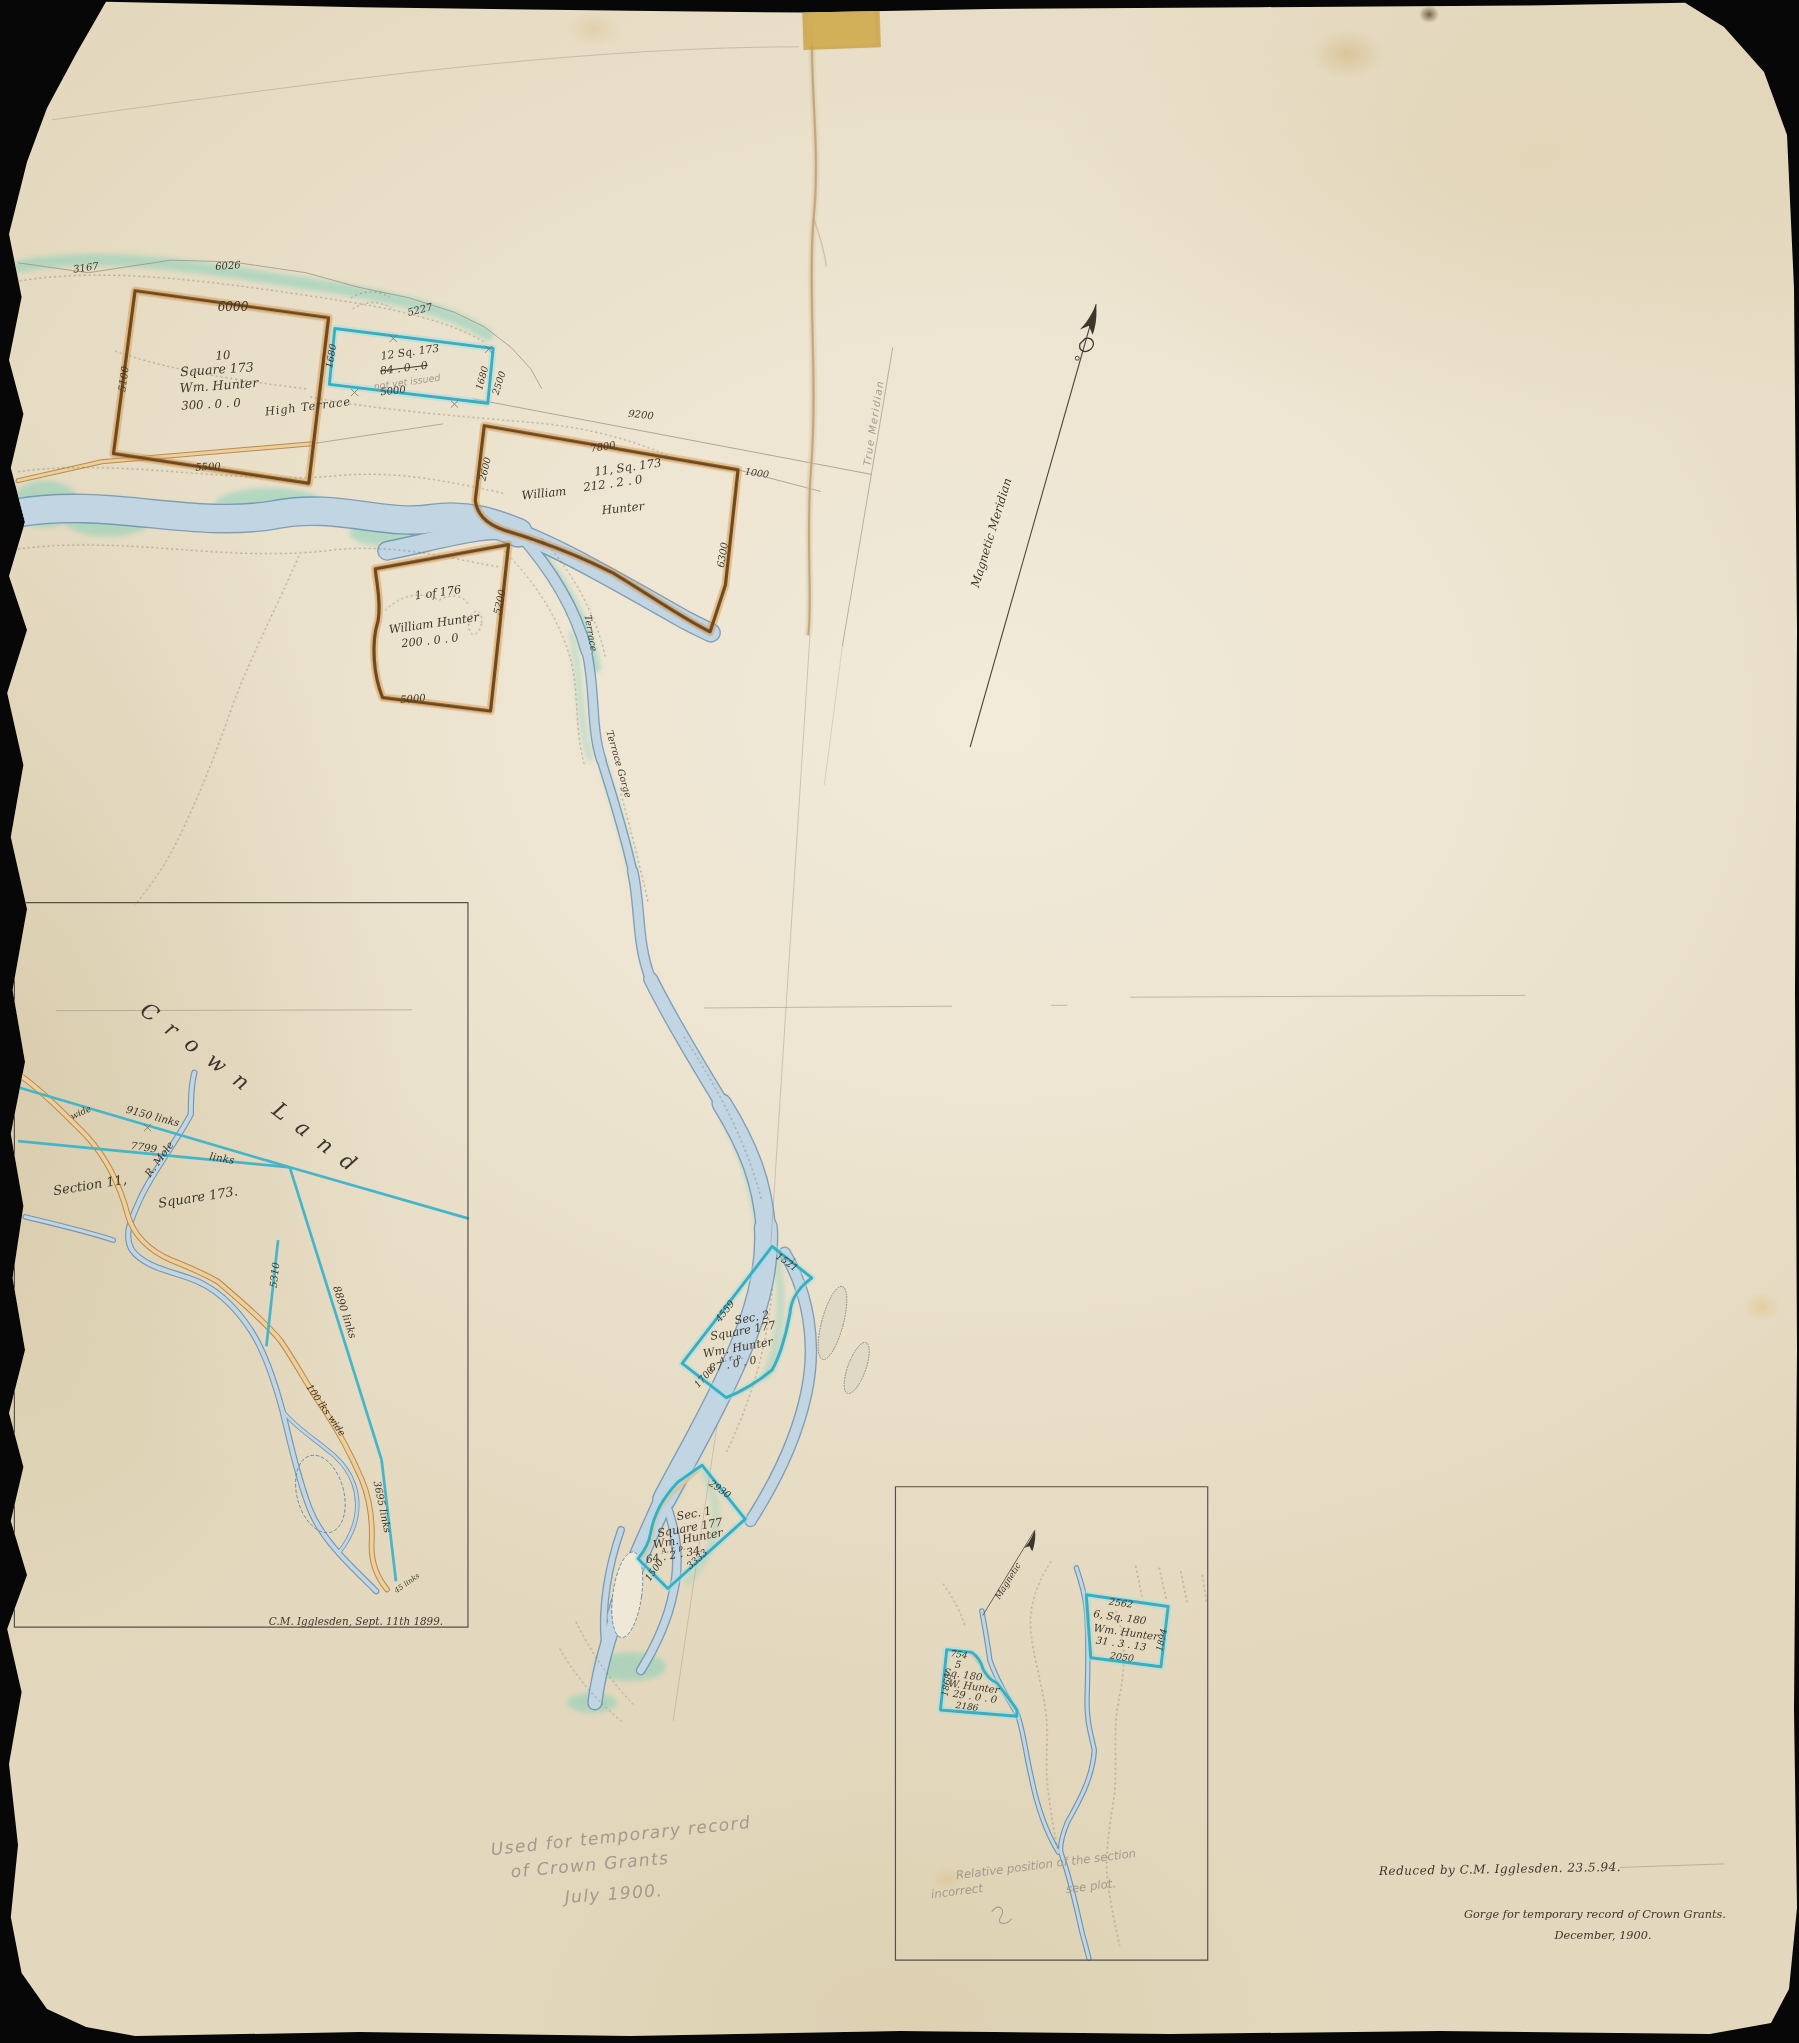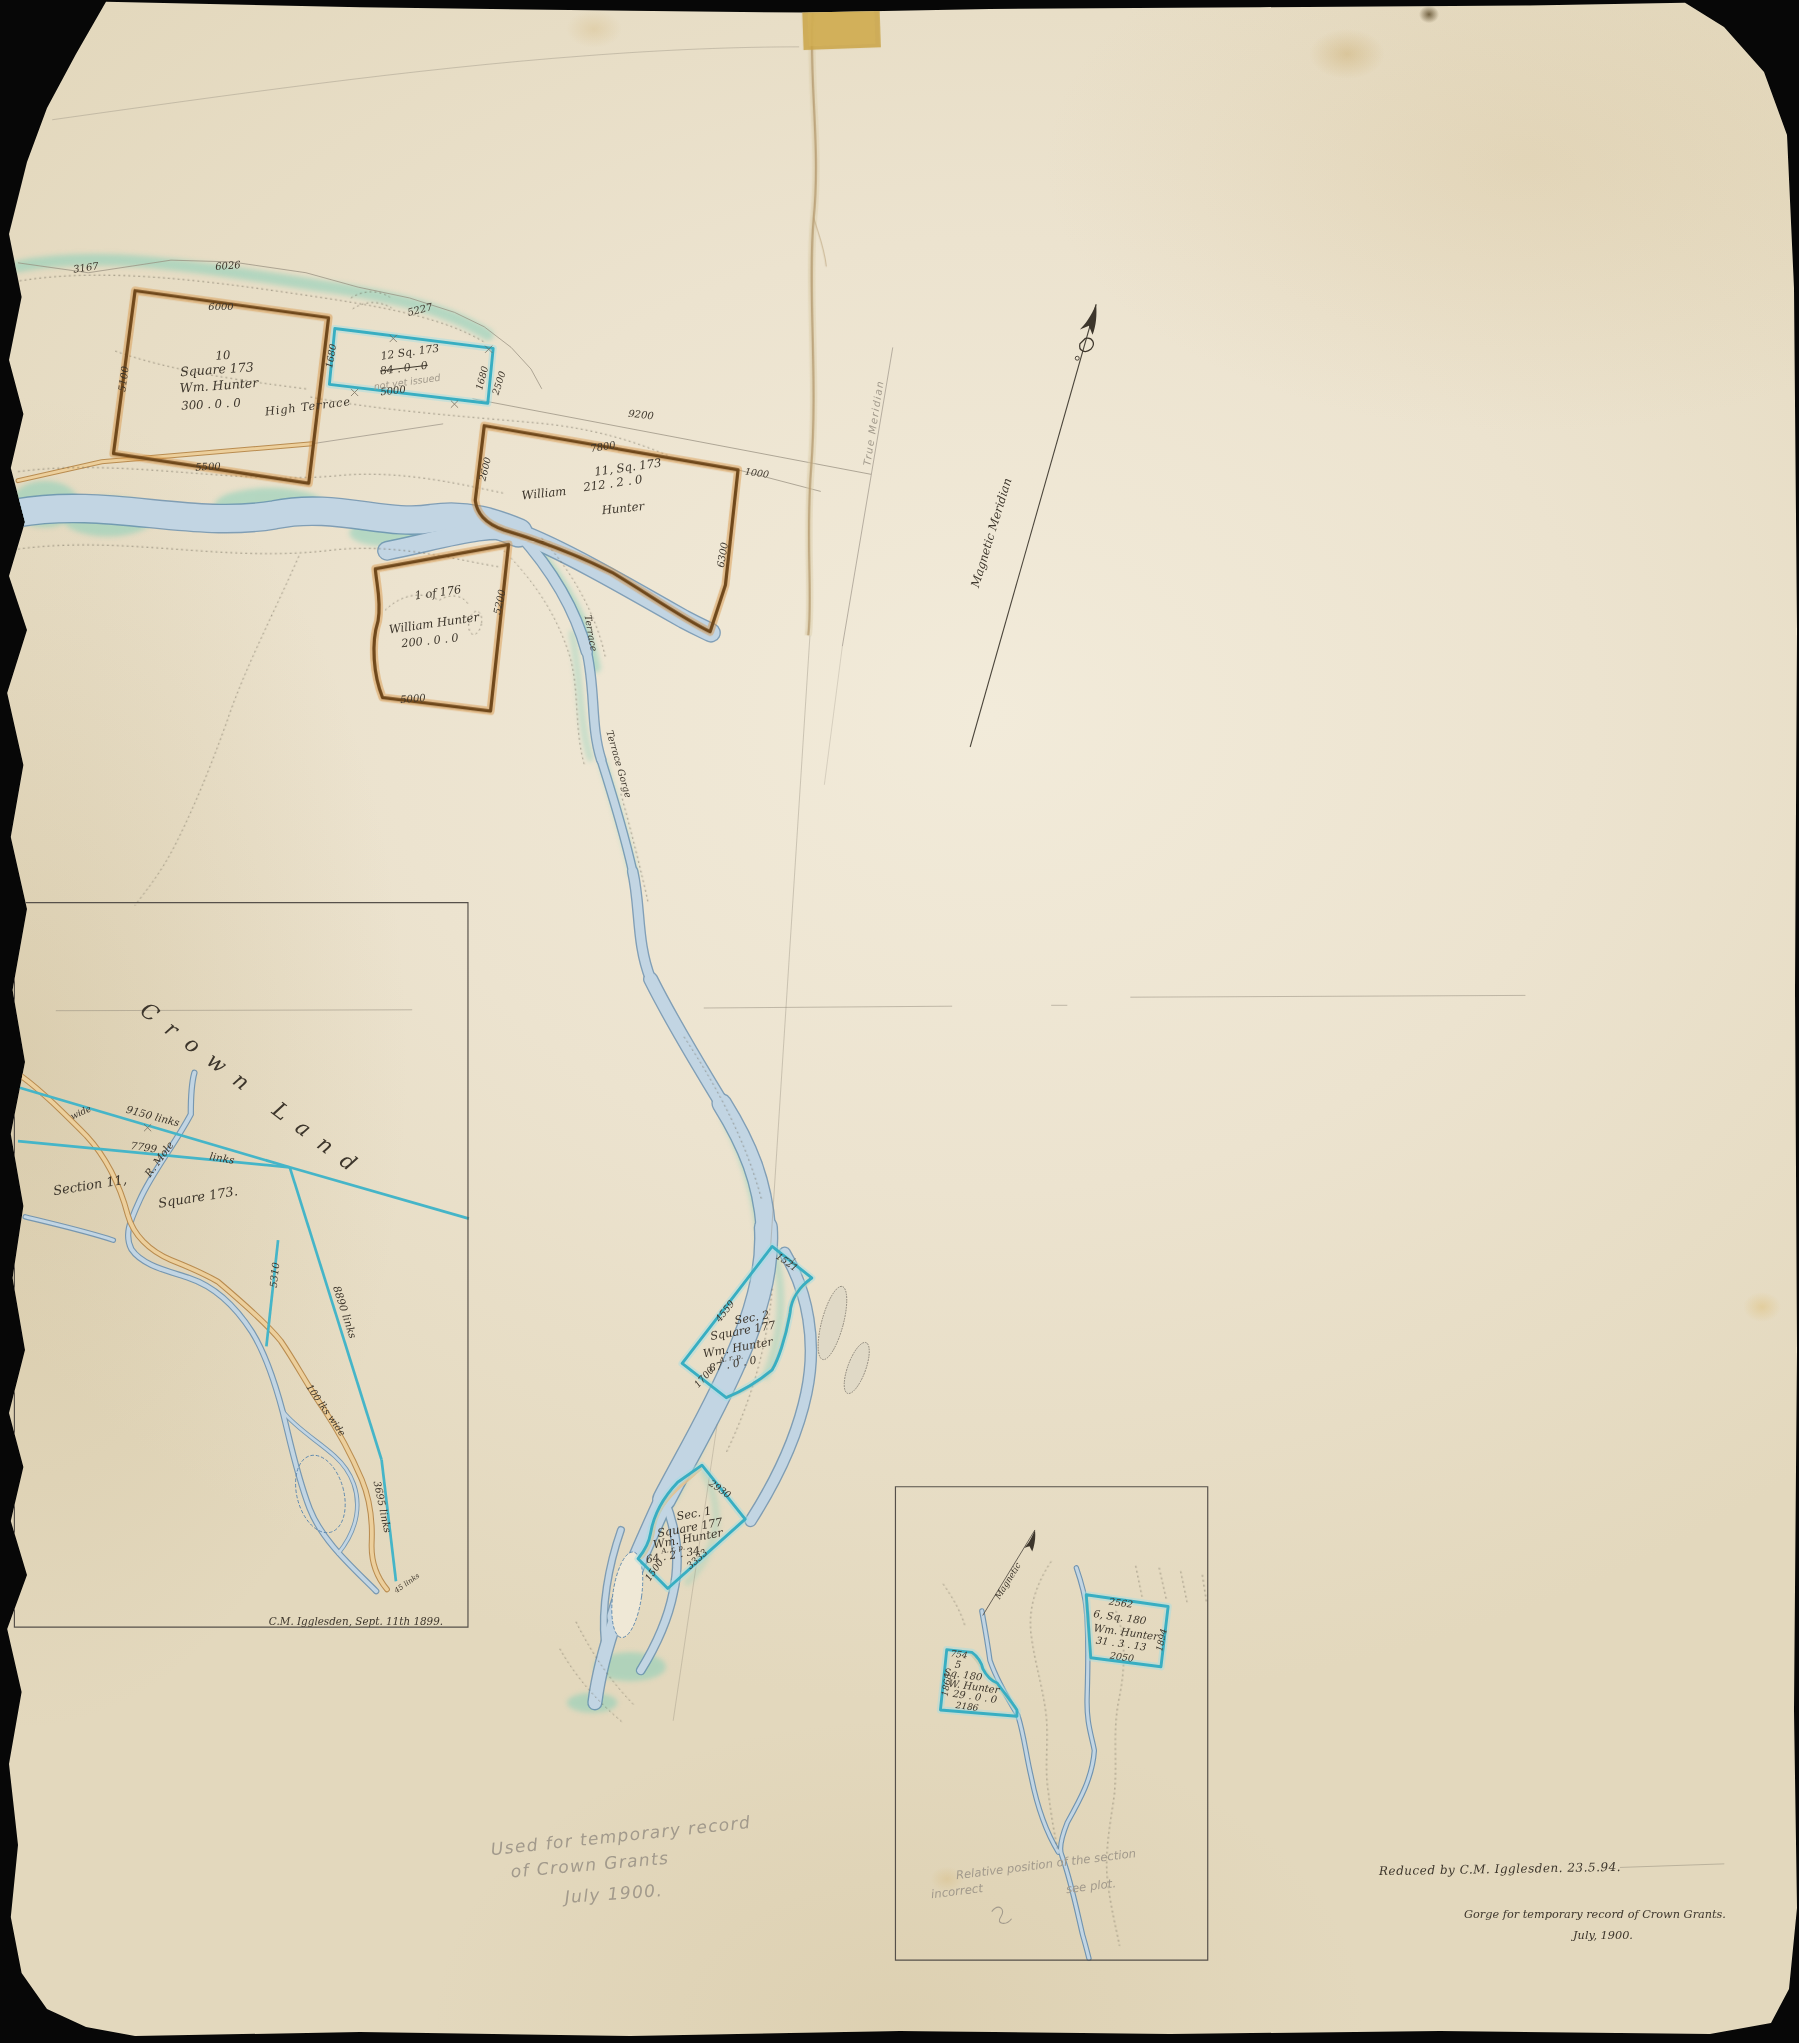--- a/index.html
+++ b/index.html
@@ -249,21 +249,21 @@
     </svg>
 
     <div class="lbl ink" style="left:86px;top:268px;font-size:10px;transform:translate(-50%,-50%) rotate(-8deg)">3167</div>
     <div class="lbl ink" style="left:228px;top:266px;font-size:10px;transform:translate(-50%,-50%) rotate(-4deg)">6026</div>
     <div class="lbl ink" style="left:420px;top:310px;font-size:10px;transform:translate(-50%,-50%) rotate(-14deg)">5227</div>
 
     <div class="lbl ink" style="left:223px;top:356px;font-size:11.7px;transform:translate(-50%,-50%) rotate(-4deg)">10</div>
     <div class="lbl ink" style="left:217px;top:370px;font-size:12.6px;transform:translate(-50%,-50%) rotate(-4deg)">Square 173</div>
     <div class="lbl ink" style="left:219px;top:386px;font-size:12.6px;transform:translate(-50%,-50%) rotate(-4deg)">Wm. Hunter</div>
     <div class="lbl ink" style="left:211px;top:405px;font-size:11.7px;transform:translate(-50%,-50%) rotate(-3deg)">300 . 0 . 0</div>
-    <div class="lbl ink" style="left:221px;top:307px;font-size:10px;transform:translate(-50%,-50%) rot ate(-4deg)">6000</div>
+    <div class="lbl ink" style="left:233px;top:307px;font-size:12px;transform:translate(-50%,-50%) rot ate(-4deg)">6000</div>
     <div class="lbl ink" style="left:208px;top:467px;font-size:10px;transform:translate(-50%,-50%) rotate(-3deg)">5500</div>
     <div class="lbl ink" style="left:124px;top:379px;font-size:10px;transform:translate(-50%,-50%) rotate(-82deg)">5100</div>
     <div class="lbl ink" style="left:308px;top:407px;font-size:11.3px;letter-spacing:0.9px;transform:translate(-50%,-50%) rotate(-7deg)">High Terrace</div>
 
     <div class="lbl ink" style="left:410px;top:353px;font-size:10.8px;transform:translate(-50%,-50%) rotate(-8deg)">12 Sq. 173</div>
     <div class="lbl ink struck" style="left:404px;top:369px;font-size:10.8px;transform:translate(-50%,-50%) rotate(-7deg)">84 . 0 . 0</div>
     <div class="lbl pencil" style="left:407px;top:382px;font-size:9.5px;transform:translate(-50%,-50%) rotate(-8deg)">not yet issued</div>
     <div class="lbl ink" style="left:393px;top:391px;font-size:10px;transform:translate(-50%,-50%) rotate(-6deg)">5000</div>
     <div class="lbl ink" style="left:331px;top:356px;font-size:9.5px;transform:translate(-50%,-50%) rotate(-80deg)">1680</div>
     <div class="lbl ink" style="left:482px;top:378px;font-size:9.5px;transform:translate(-50%,-50%) rotate(-75deg)">1680</div>
@@ -341,17 +341,17 @@
     <div class="lbl ink" style="left:1008px;top:1581px;font-size:8.6px;transform:translate(-50%,-50%) rotate(-58deg)">Magnetic</div>
     <div class="lbl pencil" style="left:1046px;top:1865px;font-size:11.7px;transform:translate(-50%,-50%) rotate(-7deg)">Relative position of the section</div>
     <div class="lbl pencil" style="left:957px;top:1892px;font-size:11.7px;transform:translate(-50%,-50%) rotate(-7deg)">incorrect</div>
     <div class="lbl pencil" style="left:1091px;top:1887px;font-size:11.7px;transform:translate(-50%,-50%) rotate(-7deg)">see plot.</div>
 
     <div class="lbl pencil" style="left:621px;top:1836px;font-size:17px;letter-spacing:1.4px;transform:translate(-50%,-50%) rotate(-6deg)">Used for temporary record</div>
     <div class="lbl pencil" style="left:590px;top:1865px;font-size:17px;letter-spacing:1.4px;transform:translate(-50%,-50%) rotate(-5deg)">of Crown Grants</div>
     <div class="lbl pencil" style="left:614px;top:1894px;font-size:17px;letter-spacing:1.4px;transform:translate(-50%,-50%) rotate(-4deg)">July 1900.</div>
     <div class="lbl ink" style="left:1500px;top:1869px;font-size:12px;letter-spacing:0.5px;transform:translate(-50%,-50%) rotate(-1deg)">Reduced by C.M. Igglesden. 23.5.94.</div>
     <div class="lbl ink" style="left:1595px;top:1915px;font-size:11.3px;transform:translate(-50%,-50%)">Gorge for temporary record of Crown Grants.</div>
-    <div class="lbl ink" style="left:1603px;top:1936px;font-size:11.3px;transform:translate(-50%,-50%)">July, 1900.</div>
+    <div class="lbl ink" style="left:1603px;top:1936px;font-size:11.3px;transform:translate(-50%,-50%)">December, 1900.</div>
 
   </div>
 </div>
 
 
 </body></html>

